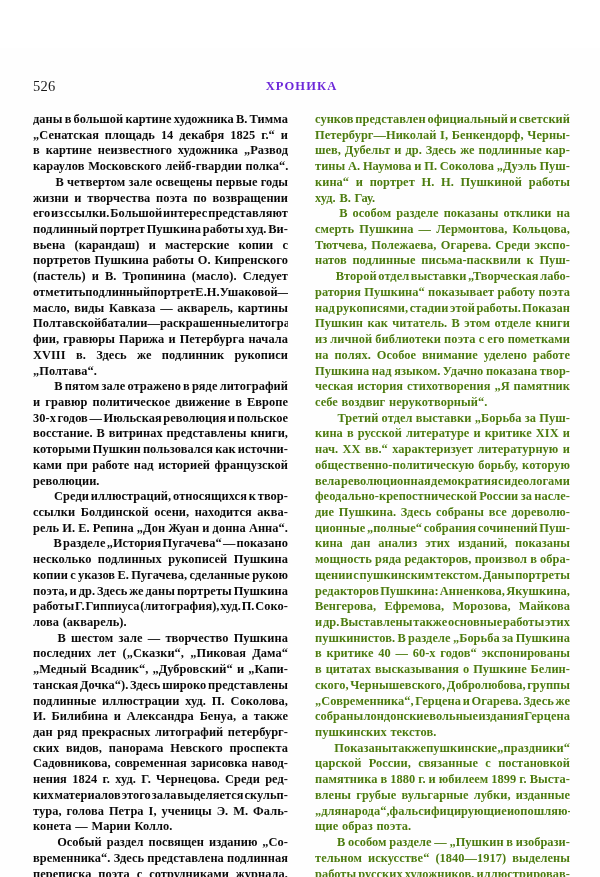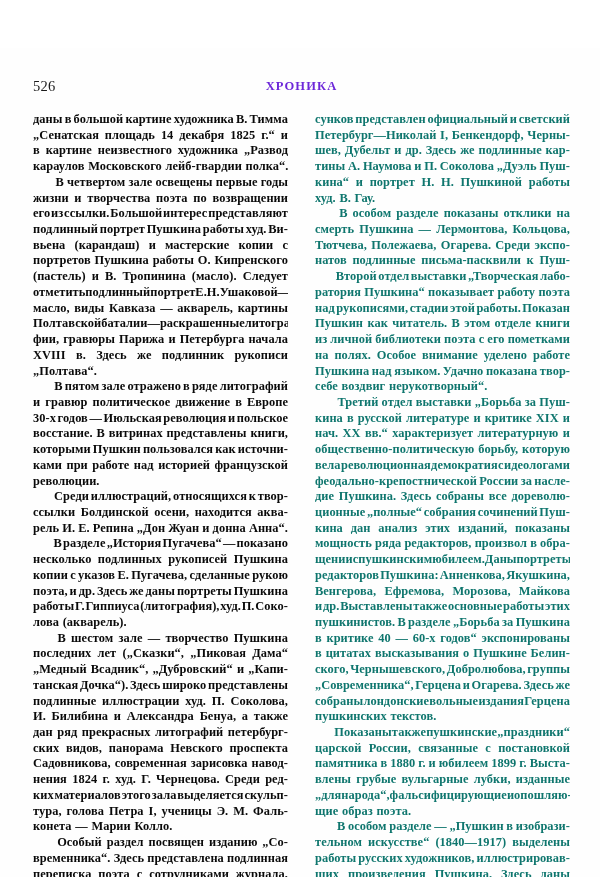--- a/index.html
+++ b/index.html
@@ -90,21 +90,21 @@
   }
   .ln.last > span + span { margin-left: 0.30em; }
 
   .ln > span { display: inline-block; }
 
   
   .indent { display: inline-block; width: 1.55em; }
 
   
   .col-left  .ln { color: #0a0a0a; }
-  .col-right .ln { color: #0f766e; }
+  .col-right .ln { color: #4d7c0f; }
 </style>
 </head>
 <body>
 
 <div class="page">
 
   <div class="header-row">
     <div class="folio">526</div>
     <div class="running-head">ХРОНИКА</div>
   </div>
@@ -175,32 +175,33 @@
         <div class="ln just"><span>смерть</span><span>Пушкина</span><span>—</span><span>Лермонтова,</span><span>Кольцова,</span></div>
         <div class="ln just"><span>Тютчева,</span><span>Полежаева,</span><span>Огарева.</span><span>Среди</span><span>экспо-</span></div>
         <div class="ln just"><span>натов</span><span>подлинные</span><span>письма-пасквили</span><span>к</span><span>Пуш-</span></div>
         <div class="ln just"><span class="indent"></span><span>Второй</span><span>отдел</span><span>выставки</span><span>„Творческая</span><span>лабо-</span></div>
         <div class="ln just"><span>ратория</span><span>Пушкина“</span><span>показывает</span><span>работу</span><span>поэта</span></div>
         <div class="ln just"><span>над</span><span>рукописями,</span><span>стадии</span><span>этой</span><span>работы.</span><span>Показан</span></div>
         <div class="ln just"><span>Пушкин</span><span>как</span><span>читатель.</span><span>В</span><span>этом</span><span>отделе</span><span>книги</span></div>
         <div class="ln just"><span>из</span><span>личной</span><span>библиотеки</span><span>поэта</span><span>с</span><span>его</span><span>пометками</span></div>
         <div class="ln just"><span>на</span><span>полях.</span><span>Особое</span><span>внимание</span><span>уделено</span><span>работе</span></div>
         <div class="ln just"><span>Пушкина</span><span>над</span><span>языком.</span><span>Удачно</span><span>показана</span><span>твор-</span></div>
+        <div class="ln just"><span>ческая</span><span>история</span><span>стихотворения</span><span>„Я</span><span>памятник</span></div>
         <div class="ln last"><span>себе</span><span>воздвиг</span><span>нерукотворный“.</span></div>
         <div class="ln just"><span class="indent"></span><span>Третий</span><span>отдел</span><span>выставки</span><span>„Борьба</span><span>за</span><span>Пуш-</span></div>
         <div class="ln just"><span>кина</span><span>в</span><span>русской</span><span>литературе</span><span>и</span><span>критике</span><span>XIX</span><span>и</span></div>
         <div class="ln just"><span>нач.</span><span>XX</span><span>вв.“</span><span>характеризует</span><span>литературную</span><span>и</span></div>
         <div class="ln just"><span>общественно-политическую</span><span>борьбу,</span><span>которую</span></div>
         <div class="ln just"><span>вела</span><span>революционная</span><span>демократия</span><span>с</span><span>идеологами</span></div>
         <div class="ln just"><span>феодально-крепостнической</span><span>России</span><span>за</span><span>насле-</span></div>
         <div class="ln just"><span>дие</span><span>Пушкина.</span><span>Здесь</span><span>собраны</span><span>все</span><span>дореволю-</span></div>
         <div class="ln just"><span>ционные</span><span>„полные“</span><span>собрания</span><span>сочинений</span><span>Пуш-</span></div>
         <div class="ln just"><span>кина</span><span>дан</span><span>анализ</span><span>этих</span><span>изданий,</span><span>показаны</span></div>
         <div class="ln just"><span>мощность</span><span>ряда</span><span>редакторов,</span><span>произвол</span><span>в</span><span>обра-</span></div>
-        <div class="ln just"><span>щении</span><span>с</span><span>пушкинским</span><span>юбилеем.</span><span>Даны</span><span>портреты</span></div>
+        <div class="ln just"><span>щении</span><span>с</span><span>пушкинским</span><span>текстом.</span><span>Даны</span><span>портреты</span></div>
         <div class="ln just"><span>редакторов</span><span>Пушкина:</span><span>Анненкова,</span><span>Якушкина,</span></div>
         <div class="ln just"><span>Венгерова,</span><span>Ефремова,</span><span>Морозова,</span><span>Майкова</span></div>
         <div class="ln just"><span>и</span><span>др.</span><span>Выставлены</span><span>также</span><span>основные</span><span>работы</span><span>этих</span></div>
         <div class="ln just"><span>пушкинистов.</span><span>В</span><span>разделе</span><span>„Борьба</span><span>за</span><span>Пушкина</span></div>
         <div class="ln just"><span>в</span><span>критике</span><span>40</span><span>—</span><span>60-х</span><span>годов“</span><span>экспонированы</span></div>
         <div class="ln just"><span>в</span><span>цитатах</span><span>высказывания</span><span>о</span><span>Пушкине</span><span>Белин-</span></div>
         <div class="ln just"><span>ского,</span><span>Чернышевского,</span><span>Добролюбова,</span><span>группы</span></div>
         <div class="ln just"><span>„Современника“,</span><span>Герцена</span><span>и</span><span>Огарева.</span><span>Здесь</span><span>же</span></div>
         <div class="ln just"><span>собраны</span><span>лондонские</span><span>вольные</span><span>издания</span><span>Герцена</span></div>
         <div class="ln last"><span>пушкинских</span><span>текстов.</span></div>

